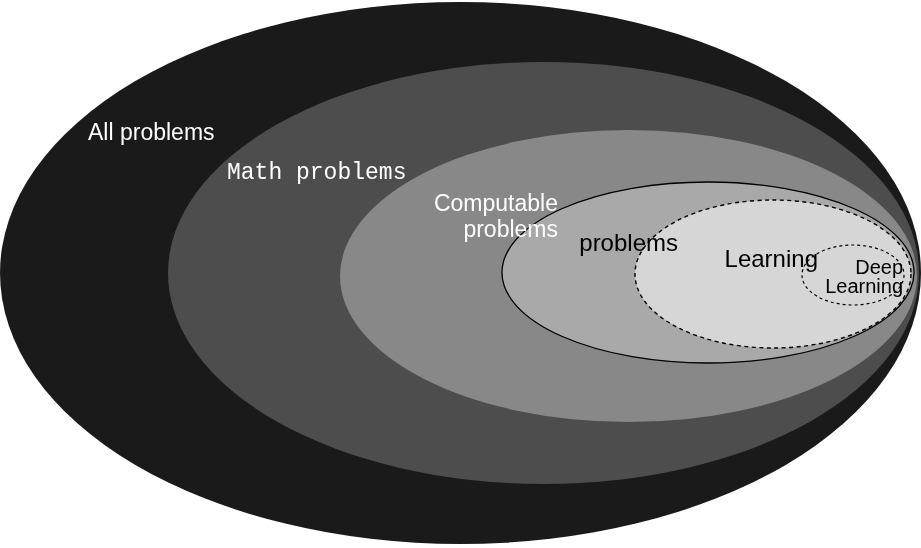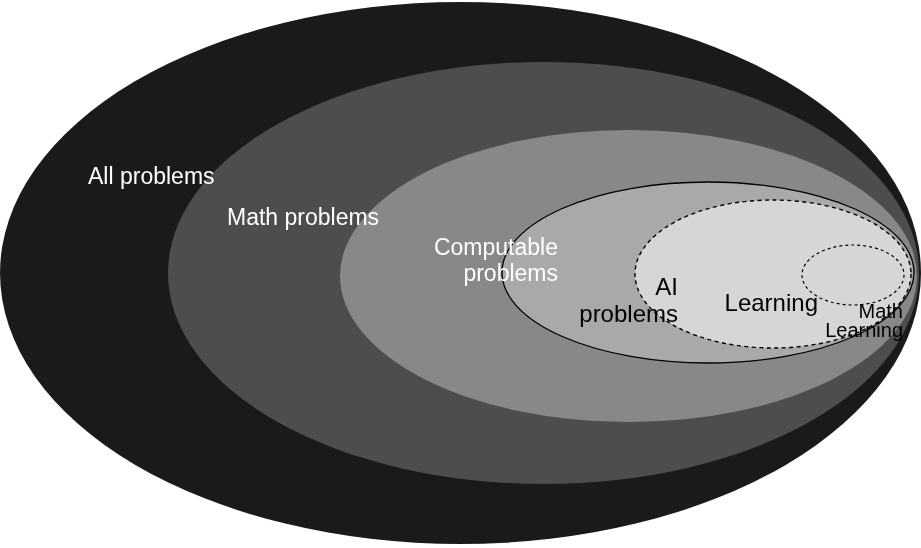--- a/index.html
+++ b/index.html
@@ -15,28 +15,27 @@
   }
   .stage svg {
     position: absolute;
     left: 0;
     top: 0;
     display: block;
   }
   .label {
     position: absolute;
     white-space: nowrap;
-    margin-top: 44px;
   }
   .centered {
     text-align: right;
     white-space: normal;
   }
   .lbl-all        { left: 88px;  top: 119px; font-size: 23px; line-height: 26px; }
-  .lbl-math       { left: 227px; top: 160px; font-size: 23px; line-height: 26px; }
+  .lbl-math       { left: 227px; top: 160px; font-size: 23px; line-height: 26px; font-family: Liberation Mono, monospace; }
   .lbl-computable { left: 358px; top: 190px; width: 200px; font-size: 23px; line-height: 26px; }
   .lbl-ai         { left: 478px; top: 229px; width: 200px; font-size: 24px; line-height: 27px; }
   .lbl-ml         { left: 618px; top: 245px; width: 200px; font-size: 24px; line-height: 28px; }
   .lbl-dl         { left: 803px; top: 258px; width: 100px; font-size: 20px; line-height: 19px; }
 </style>
 </head>
 <body>
 
 <div class="stage" style="background-color: rgb(255, 255, 255);">
 
@@ -52,26 +51,25 @@
   <div class="label lbl-all" style="color: rgb(255, 255, 255);">All problems</div>
 
   <div class="label lbl-math" style="color: rgb(255, 255, 255);">Math problems</div>
 
   <div class="label centered lbl-computable" style="color: rgb(255, 255, 255);">
     <div>Computable</div>
     <div>problems</div>
   </div>
 
   <div class="label centered lbl-ai" style="color: rgb(0, 0, 0);">
-    <div>AI</div>
     <div>problems</div>
   </div>
 
   <div class="label centered lbl-ml" style="color: rgb(0, 0, 0);">
     <div>Learning</div>
   </div>
 
   <div class="label centered lbl-dl" style="color: rgb(0, 0, 0);">
-    <div>Math</div>
+    <div>Deep</div>
     <div>Learning</div>
   </div>
 
 </div>
 
 </body></html>

